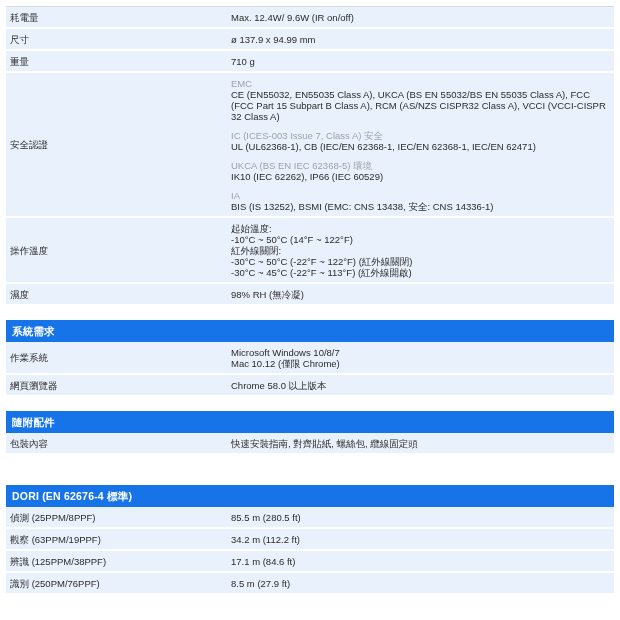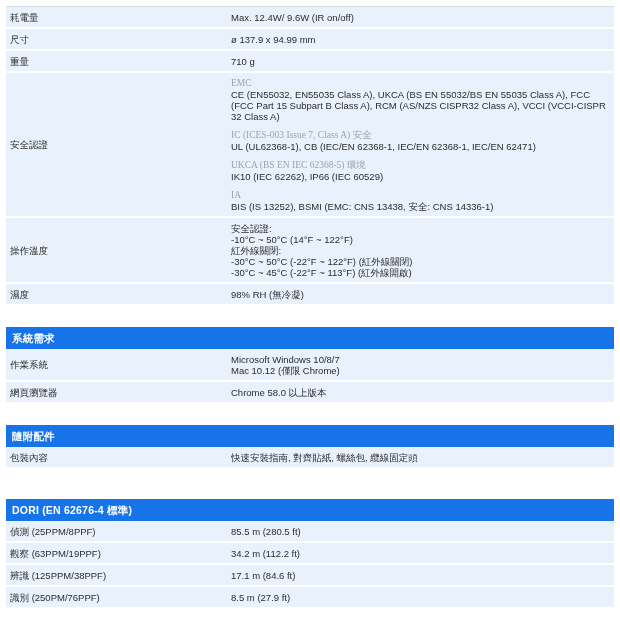--- a/index.html
+++ b/index.html
@@ -11,21 +11,21 @@
     color:#2b2b2b;
     overflow:hidden;
   }
   #sections-root{
     position:absolute;
     left:6px;top:6px;
     width:608px;
   }
   section.sec{display:block;}
   section.sec.no-title .rows{border-top:1px solid #d5dbe1;}
-  section.sec.with-header{margin-top:21px;}
+  section.sec.with-header{margin-top:14px;}
   section.sec.with-header:last-child{margin-top:30px;}
   .sec-header{
     height:22px;line-height:22px;
     background:#1673e8;
     color:#ffffff;
     font-size:10.5px;font-weight:bold;
     padding-left:6px;
     letter-spacing:0.2px;
   }
   .row{
@@ -40,21 +40,21 @@
     flex:0 0 175px;
     padding:4.5px 0 4.5px 4px;
     align-self:center;
     line-height:11px;
   }
   .row .value{
     flex:1;
     padding:4.5px 4px 4.5px 0;
   }
   .line{line-height:11px;min-height:11px;white-space:pre-wrap;padding-left:46px;}
-  .line.muted{color:#9ca3ab;font-family:Liberation Serif, serif;}
+  .line.muted{color:#9ca3ab;}
   .line.spacer{height:8px;min-height:8px;}
 </style>
 </head>
 <body>
 
 <div class="page">
   <div id="sections-root">
       <section class="sec no-title">
         <div class="rows">
           <div class="row">
@@ -87,21 +87,21 @@
               <div class="line muted">UKCA (BS EN IEC 62368-5) 環境</div>
               <div class="line">IK10 (IEC 62262), IP66 (IEC 60529)</div>
               <div class="line spacer"></div>
               <div class="line muted">IA</div>
               <div class="line">BIS (IS 13252), BSMI (EMC: CNS 13438, 安全: CNS 14336-1)</div>
             </div>
           </div>
           <div class="row">
             <div class="label">操作溫度</div>
             <div class="value">
-              <div class="line">安全認證:</div>
+              <div class="line">起始溫度:</div>
               <div class="line">-10°C ~ 50°C (14°F ~ 122°F)</div>
               <div class="line">紅外線關閉:</div>
               <div class="line">-30°C ~ 50°C (-22°F ~ 122°F) (紅外線關閉)</div>
               <div class="line">-30°C ~ 45°C (-22°F ~ 113°F) (紅外線開啟)</div>
             </div>
           </div>
           <div class="row">
             <div class="label">濕度</div>
             <div class="value">
               <div class="line">98% RH (無冷凝)</div>

